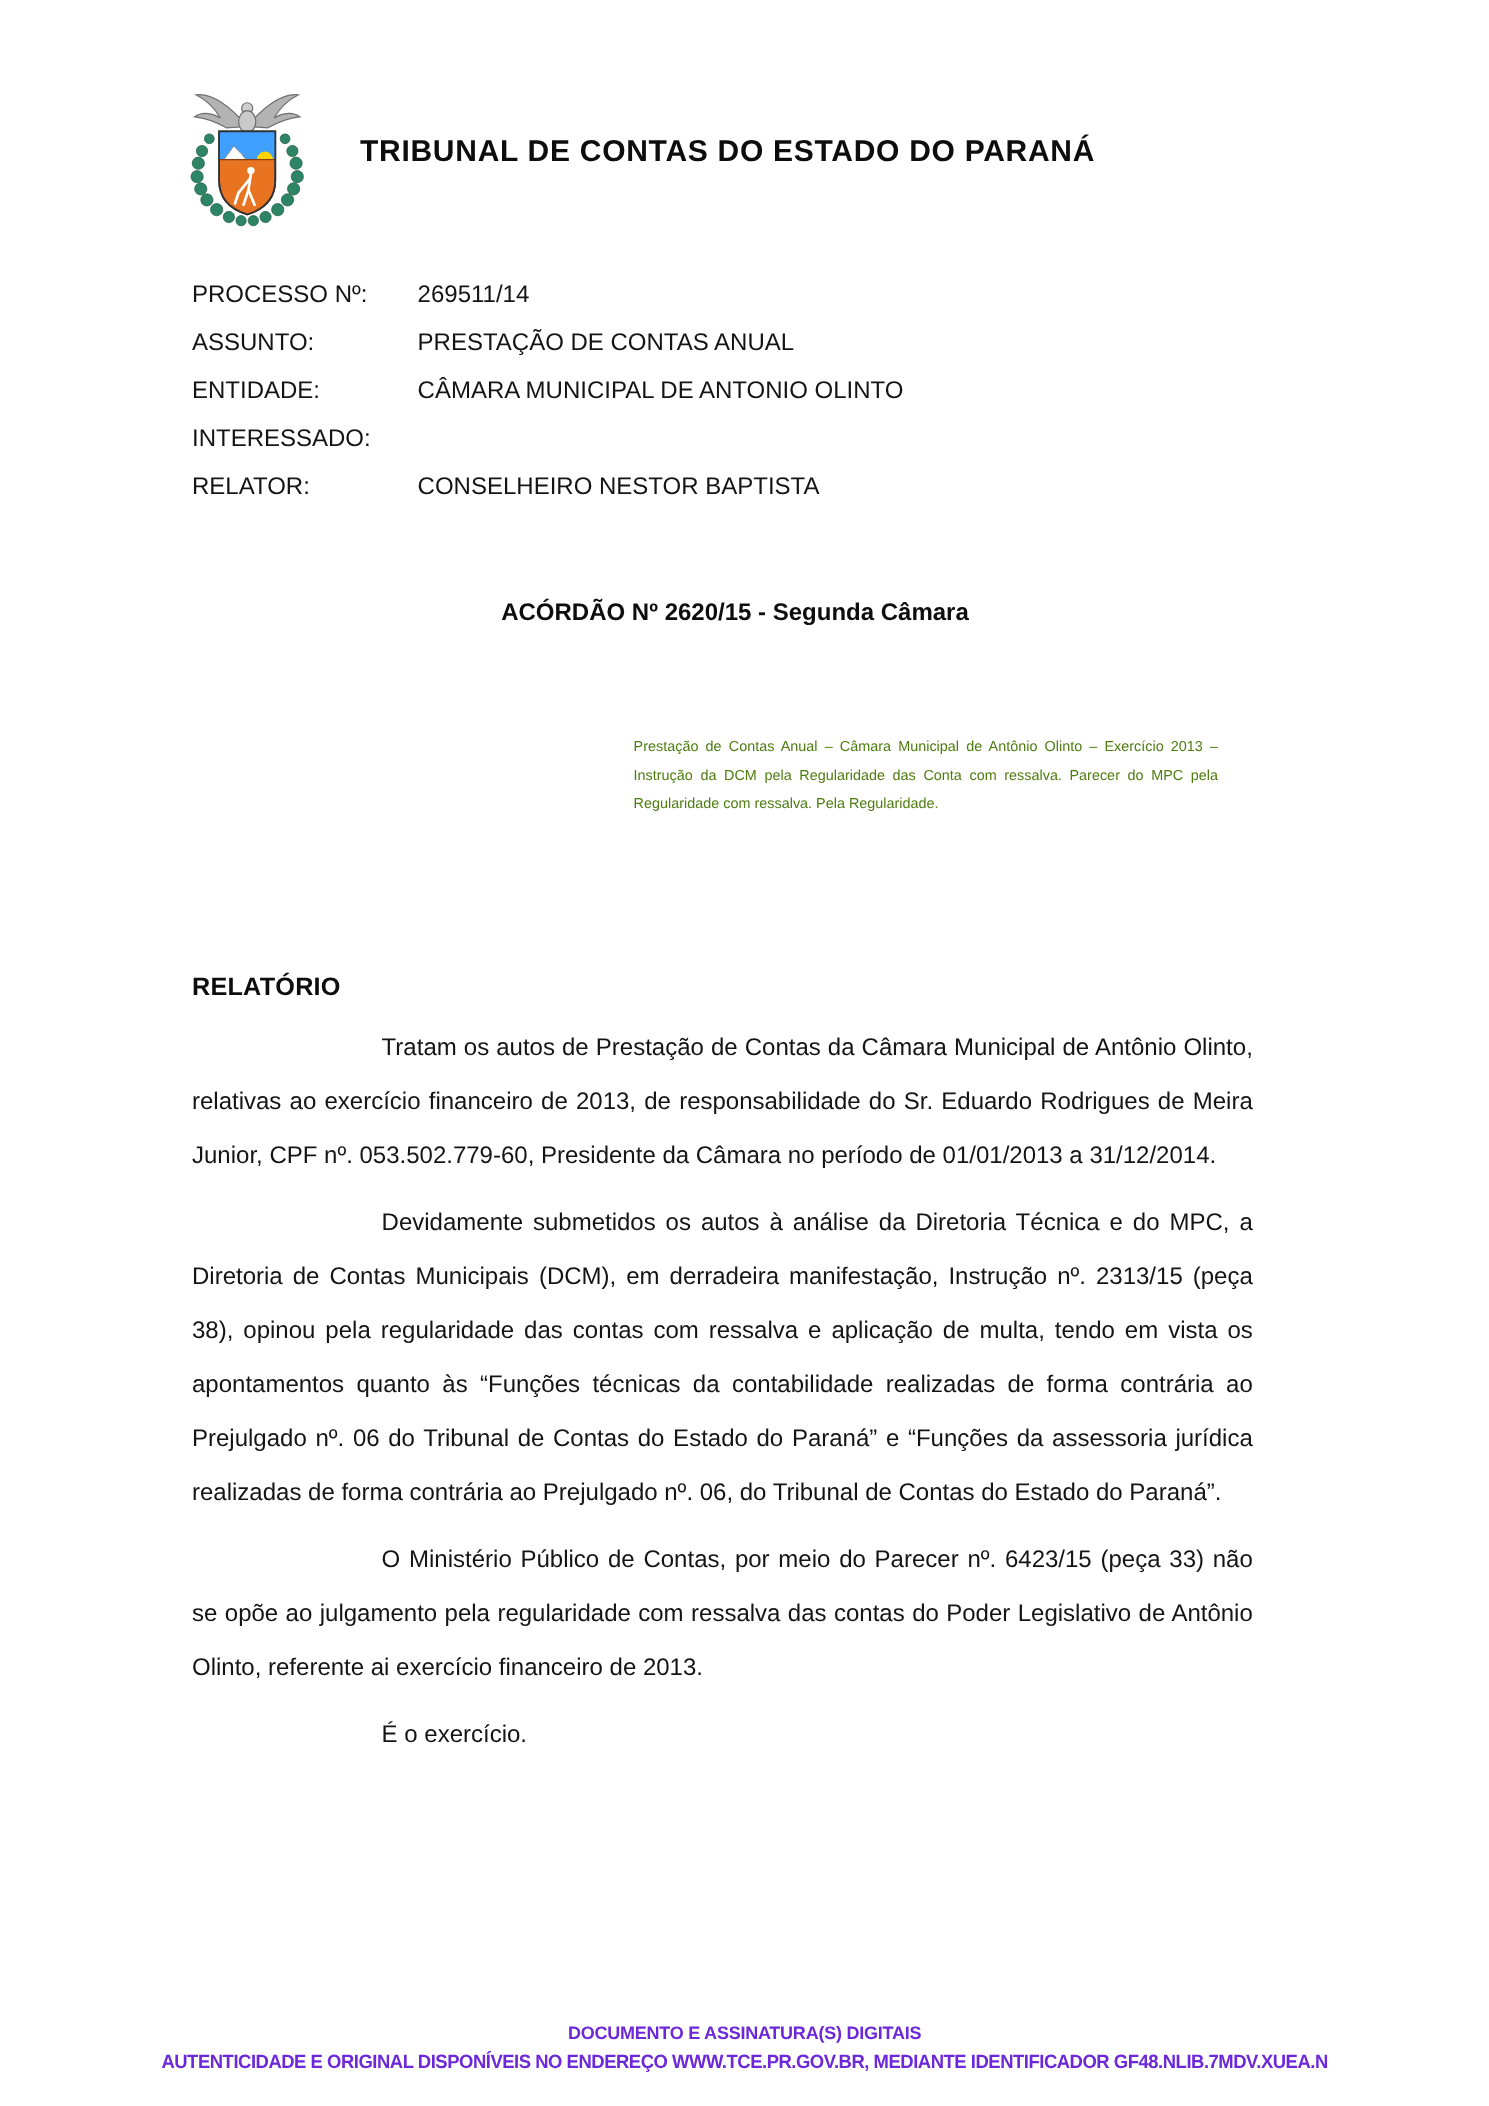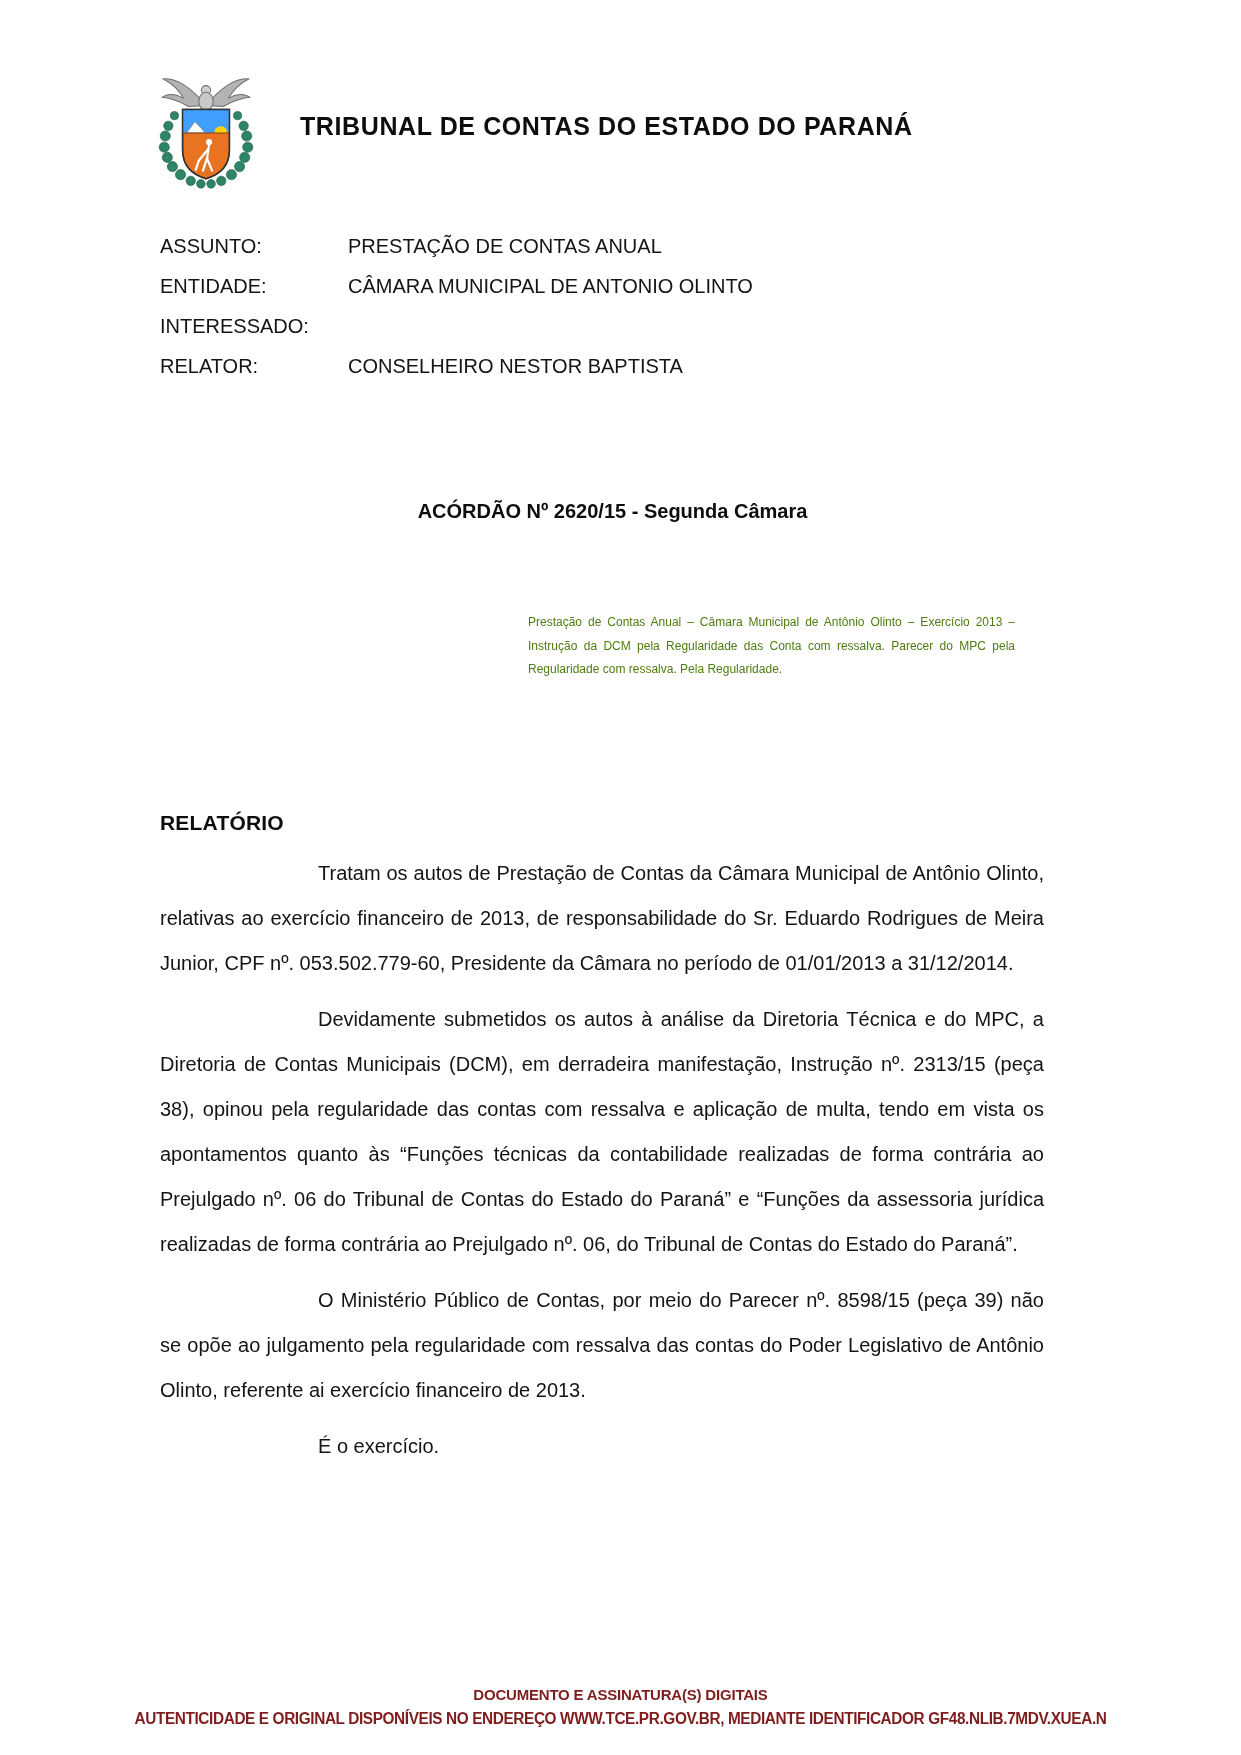--- a/index.html
+++ b/index.html
@@ -98,21 +98,21 @@
     color: #141414;
   }
   .body-text p.short { text-align: left; }
   
   .doc-footer {
     position: absolute;
     left: 0;
     top: 1686px;
     width: 1241px;
     text-align: center;
-    color: #7f1d1d;
+    color: #6d28d9;
     font-weight: bold;
   }
   .doc-footer .f1 {
     font-size: 15px;
     letter-spacing: -0.2px;
     margin-bottom: 7px;
   }
   .doc-footer .f2 {
     font-size: 16px;
     letter-spacing: -0.4px;
@@ -174,20 +174,24 @@
         </g>
       </g>
       <path d="M32,40 H78 V80 Q78,101 55,108 Q32,101 32,80 Z" fill="none" stroke="#333" stroke-width="1.4"></path>
     </svg>
   </div>
 
   <h1 class="doc-title">TRIBUNAL DE CONTAS DO ESTADO DO PARANÁ</h1>
 
   <section class="meta">
     <div class="meta-row">
+      <span class="meta-label">PROCESSO Nº:</span>
+      <span class="meta-value">269511/14</span>
+    </div>
+    <div class="meta-row">
       <span class="meta-label">ASSUNTO:</span>
       <span class="meta-value">PRESTAÇÃO DE CONTAS ANUAL</span>
     </div>
     <div class="meta-row">
       <span class="meta-label">ENTIDADE:</span>
       <span class="meta-value">CÂMARA MUNICIPAL DE ANTONIO OLINTO</span>
     </div>
     <div class="meta-row">
       <span class="meta-label">INTERESSADO:</span>
     </div>
@@ -199,21 +203,21 @@
 
   <div class="acordao-title">ACÓRDÃO Nº 2620/15 - Segunda Câmara</div>
 
   <div class="ementa">Prestação de Contas Anual – Câmara Municipal de Antônio Olinto – Exercício 2013 – Instrução da DCM pela Regularidade das Conta com ressalva. Parecer do MPC pela Regularidade com ressalva. Pela Regularidade.</div>
 
   <h2 class="section-heading">RELATÓRIO</h2>
 
   <div class="body-text">
     <p>Tratam os autos de Prestação de Contas da Câmara Municipal de Antônio Olinto, relativas ao exercício financeiro de 2013, de responsabilidade do Sr. Eduardo Rodrigues de Meira Junior, CPF nº. 053.502.779-60, Presidente da Câmara no período de 01/01/2013 a 31/12/2014.</p>
     <p>Devidamente submetidos os autos à análise da Diretoria Técnica e do MPC, a Diretoria de Contas Municipais (DCM), em derradeira manifestação, Instrução nº. 2313/15 (peça 38), opinou pela regularidade das contas com ressalva e aplicação de multa, tendo em vista os apontamentos quanto às “Funções técnicas da contabilidade realizadas de forma contrária ao Prejulgado nº. 06 do Tribunal de Contas do Estado do Paraná” e “Funções da assessoria jurídica realizadas de forma contrária ao Prejulgado nº. 06, do Tribunal de Contas do Estado do Paraná”.</p>
-    <p>O Ministério Público de Contas, por meio do Parecer nº. 8598/15 (peça 39) não se opõe ao julgamento pela regularidade com ressalva das contas do Poder Legislativo de Antônio Olinto, referente ai exercício financeiro de 2013.</p>
+    <p>O Ministério Público de Contas, por meio do Parecer nº. 6423/15 (peça 33) não se opõe ao julgamento pela regularidade com ressalva das contas do Poder Legislativo de Antônio Olinto, referente ai exercício financeiro de 2013.</p>
     <p class="short">É o exercício.</p>
   </div>
 
   <footer class="doc-footer">
     <div class="f1">DOCUMENTO E ASSINATURA(S) DIGITAIS</div>
     <div class="f2">AUTENTICIDADE E ORIGINAL DISPONÍVEIS NO ENDEREÇO WWW.TCE.PR.GOV.BR, MEDIANTE IDENTIFICADOR GF48.NLIB.7MDV.XUEA.N</div>
   </footer>
 
 </div>
 

